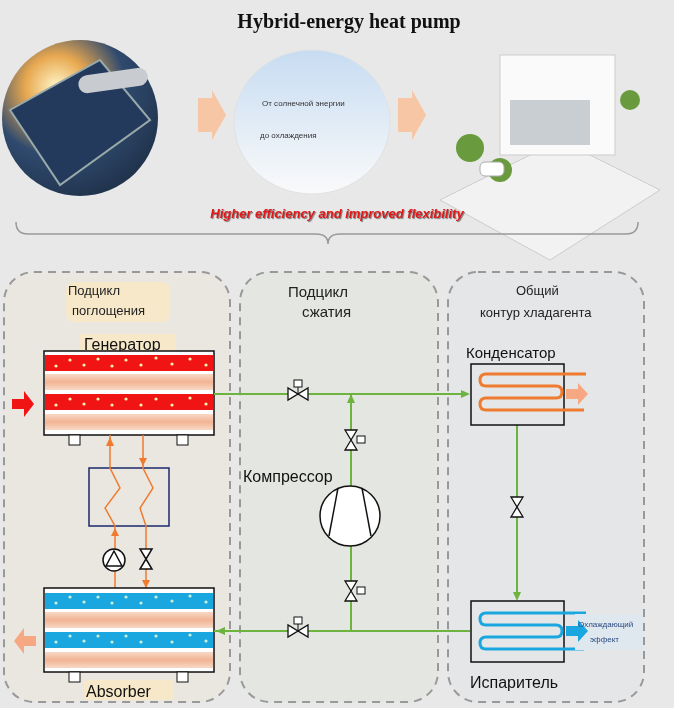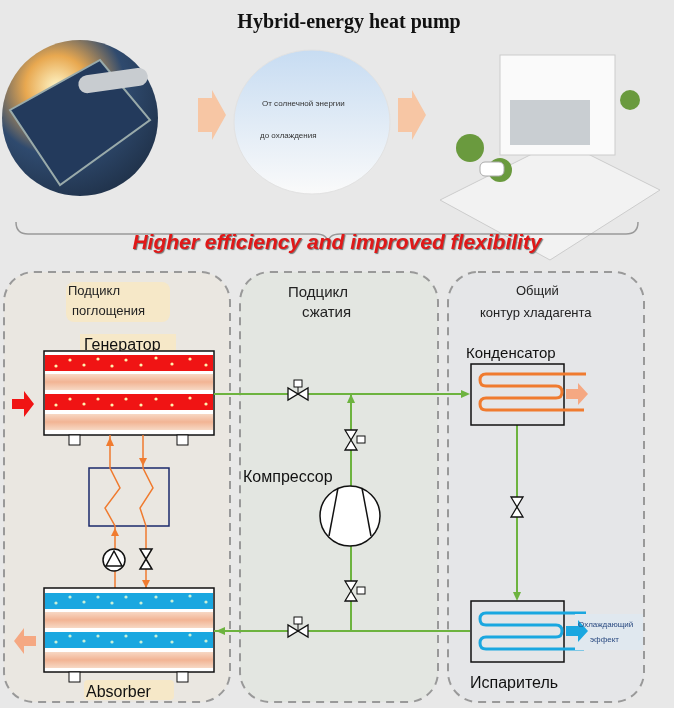--- a/index.html
+++ b/index.html
@@ -1,19 +1,19 @@
 <!DOCTYPE html>
 <html><head>
 <meta charset="utf-8">
 <style>
   html,body{margin:0;padding:0;}
   body{width:674px;height:708px;background:#e8e8e8;position:relative;overflow:hidden;font-family:"Liberation Sans",sans-serif;}
   .abs{position:absolute;}
   #title{left:12px;width:674px;top:10px;text-align:center;font-family:"Liberation Serif",serif;font-weight:bold;font-size:20px;color:#111;}
-  #tagline{left:0;width:674px;top:206px;text-align:center;font-style:italic;font-weight:bold;font-size:21px;color:#e01818;text-shadow:1px 1px 1px #777;margin-top:24px;}
+  #tagline{left:0;width:674px;top:206px;text-align:center;font-style:italic;font-weight:bold;font-size:13px;color:#e01818;text-shadow:1px 1px 1px #777;}
   .lbl{font-size:13px;color:#222;}
   svg text{font-family:"Liberation Sans",sans-serif;}
 </style>
 </head>
 <body>
 
 <div id="title" class="abs">Hybrid-energy heat pump</div>
 
 <svg class="abs" style="left:0;top:0" width="674" height="708">
   <defs>

